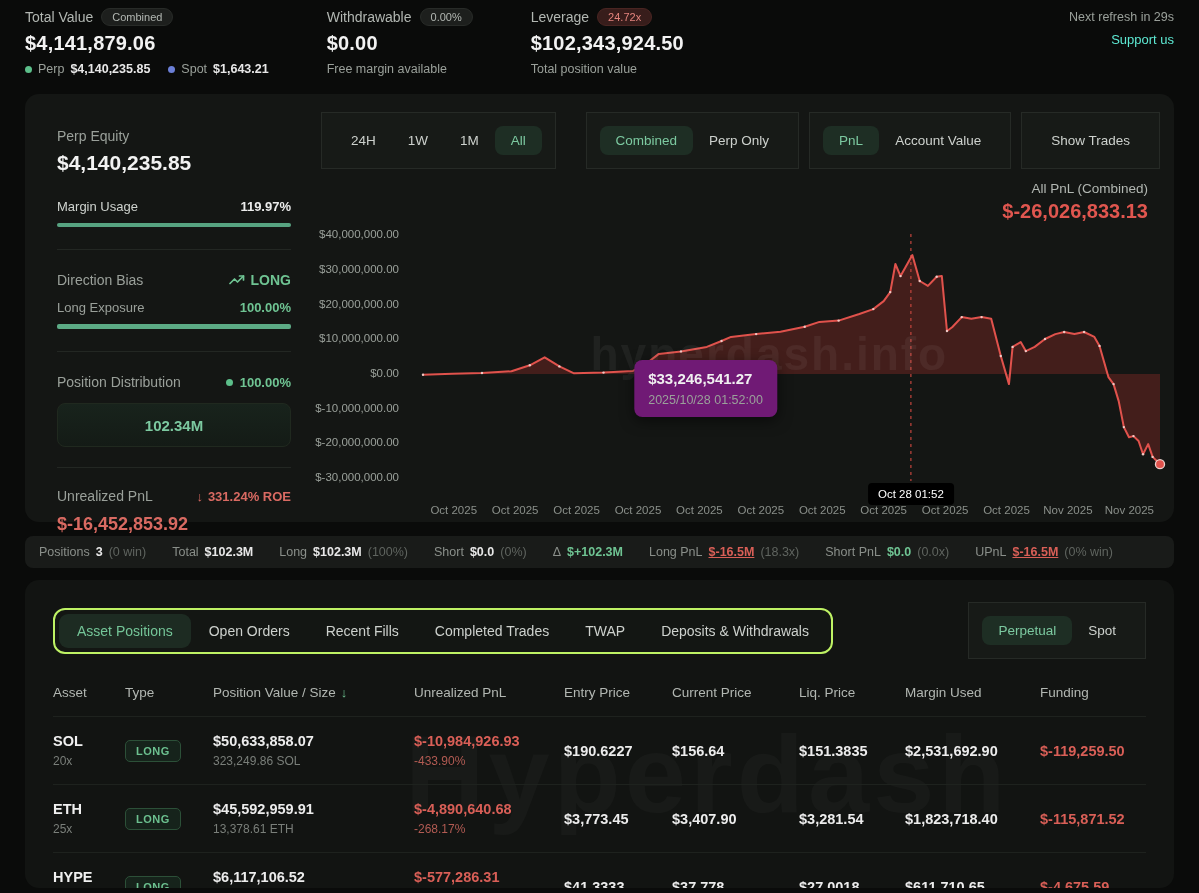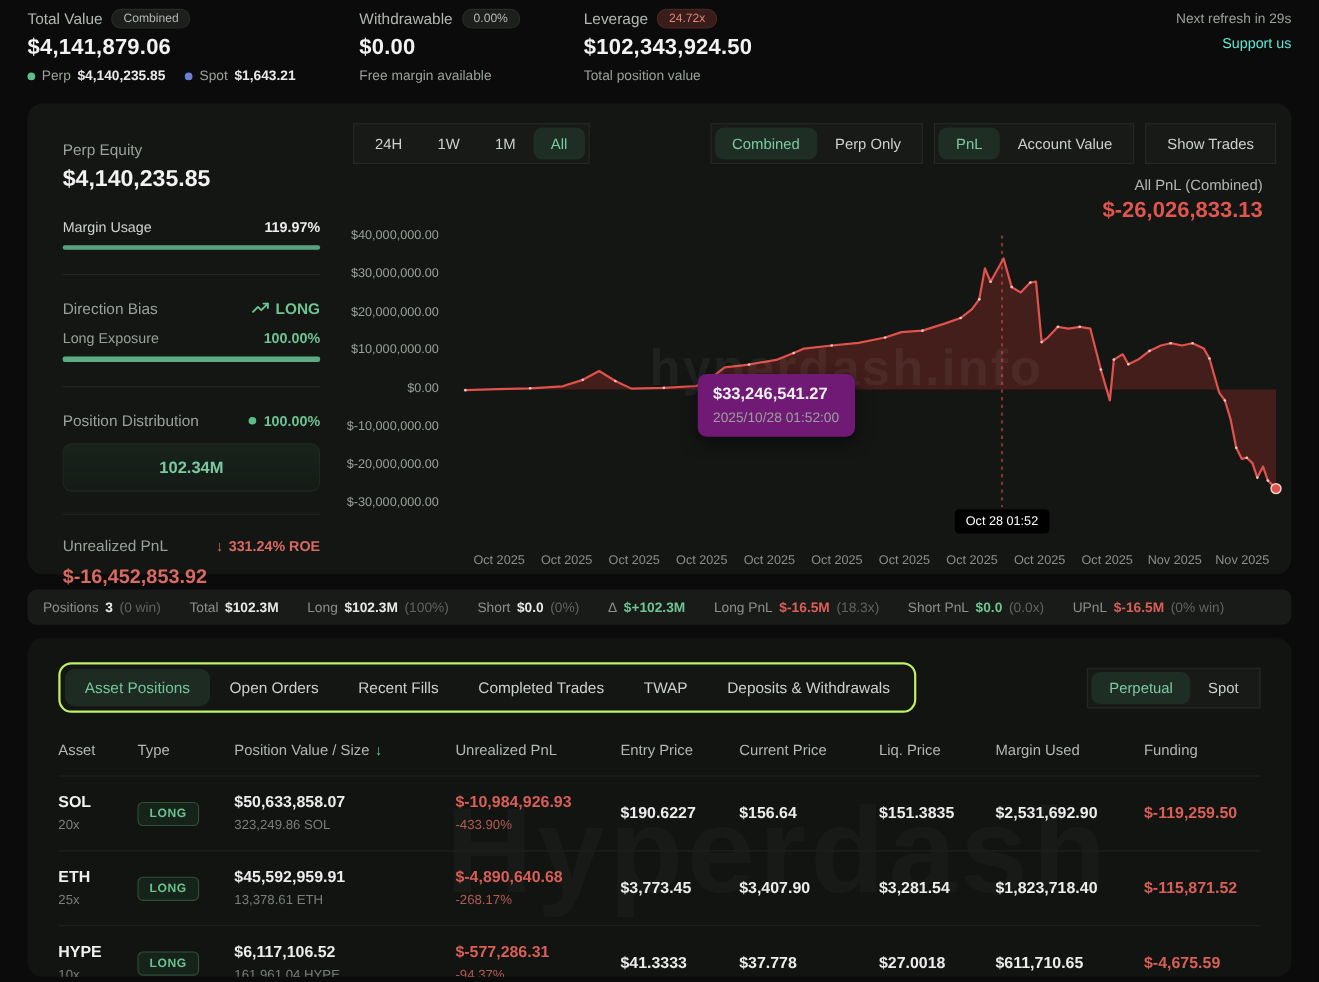--- a/index.html
+++ b/index.html
@@ -46,21 +46,21 @@
   .dist-right { display:flex; align-items:center; gap:7px; font-size:13px; color:#6fc493; font-weight:600; }
   .dist-box { margin-top:13px; height:44px; border-radius:8px; background:linear-gradient(180deg,#18231c,#141b16);
               border:1px solid #20291f; display:flex; align-items:center; justify-content:center;
               font-size:15px; font-weight:700; color:#7cc9a0; }
   .roe-value { font-size:13px; font-weight:600; color:#d96a62; display:flex; gap:5px; align-items:center; }
   .pnl-big { font-size:18px; font-weight:700; color:#d96a62; margin-top:10px; }
 
   
   .chart-panel { flex:1; padding:18px 14px 0 0; display:flex; flex-direction:column; }
   .controls-row { display:flex; justify-content:space-between; align-items:center; margin-bottom:12px; }
-  .pill-group { display:flex; background:#171a17; border:1px solid #262a26; border-radius:0; padding:3px; }
+  .pill-group { display:flex; background:#171a17; border:1px solid #262a26; border-radius:0; padding:13px; }
   .pill { background:transparent; border:none; color:#cdd1cd; font-size:13.5px; padding:7px 16px;
           border-radius:8px; cursor:pointer; font-family:inherit; white-space:nowrap; }
   .pill.active { background:#1e2e24; color:#7cc9a0; }
   .controls-right { display:flex; gap:10px; }
   .pnl-head { text-align:right; padding-right:12px; margin-bottom:6px; }
   .pnl-head-label { font-size:13.5px; color:#b2b7b2; margin-bottom:4px; }
   .pnl-head-value { font-size:20px; font-weight:700; color:#e0564f; }
   .chart-zone { display:flex; flex:1; position:relative; }
   .y-axis { width:102px; position:relative; flex-shrink:0; }
   .ytick { position:absolute; right:24px; font-size:11.5px; color:#9aa09a; white-space:nowrap; }
@@ -79,21 +79,21 @@
   .xtick { flex:1; text-align:center; font-size:11.5px; color:#8a8f8a; white-space:nowrap; }
 
   
   .summary-bar { background:#191b19; border-radius:8px; padding:9px 14px; display:flex; gap:26px;
                  align-items:center; margin-bottom:12px; }
   .sum-item { display:flex; gap:6px; align-items:center; font-size:12.5px; white-space:nowrap; }
   .sum-label { color:#8a8f8a; }
   .sum-value { font-weight:700; }
   .sum-value.white { color:#e8e8e8; }
   .sum-value.green { color:#6fc493; }
-  .sum-value.red { color:#d95f57; }
+  .sum-value.red { color:#d95f57;text-decoration:underline; }
   .sum-extra { color:#5f645f; }
 
   
   .bottom-card { background:#121412; border-radius:14px; padding:22px 28px 0 28px; position:relative;
                  height:308px; overflow:hidden; }
   .tabs-row { display:flex; justify-content:space-between; align-items:center; margin-bottom:20px; }
   .tabs-group { display:flex; border:2px solid #bef264; border-radius:12px; padding:4px; background:#131613; }
   .tab { background:transparent; border:none; color:#cdd1cd; font-size:14px; padding:9px 18px;
          border-radius:9px; cursor:pointer; font-family:inherit; white-space:nowrap; }
   .tab.active { background:#1d2b22; color:#74c598; }

